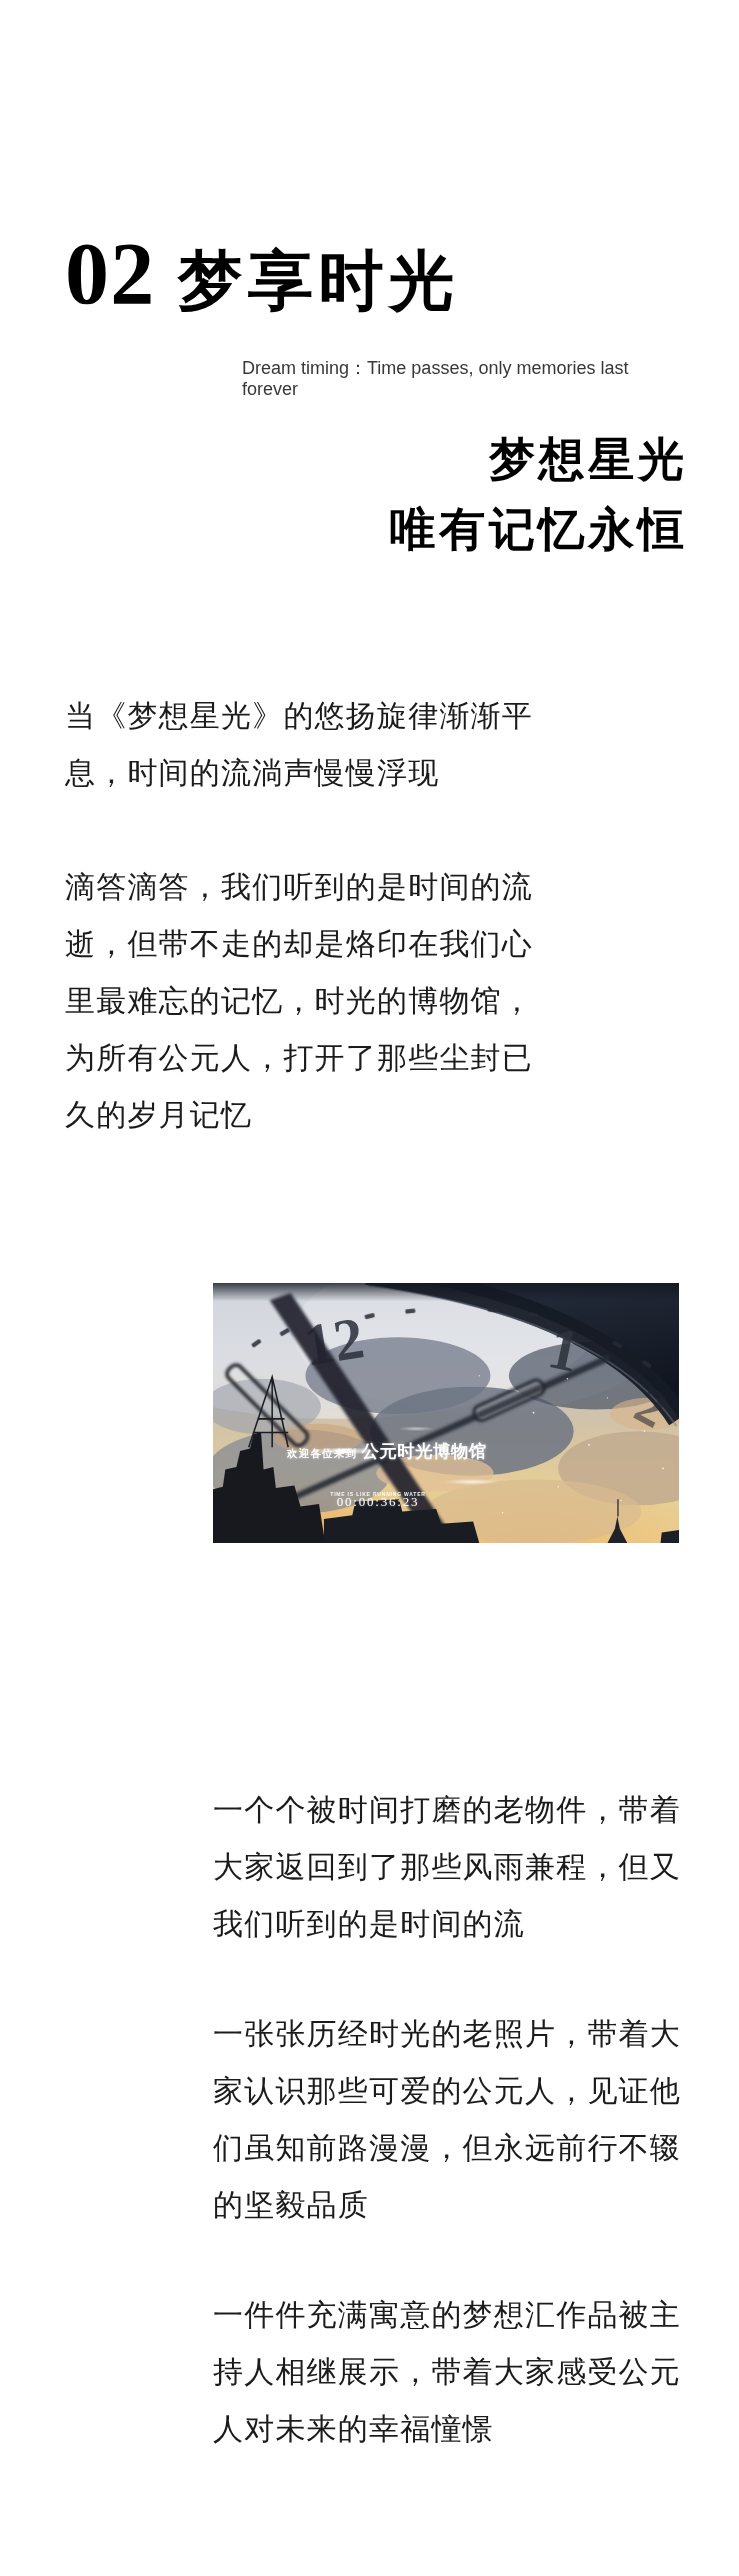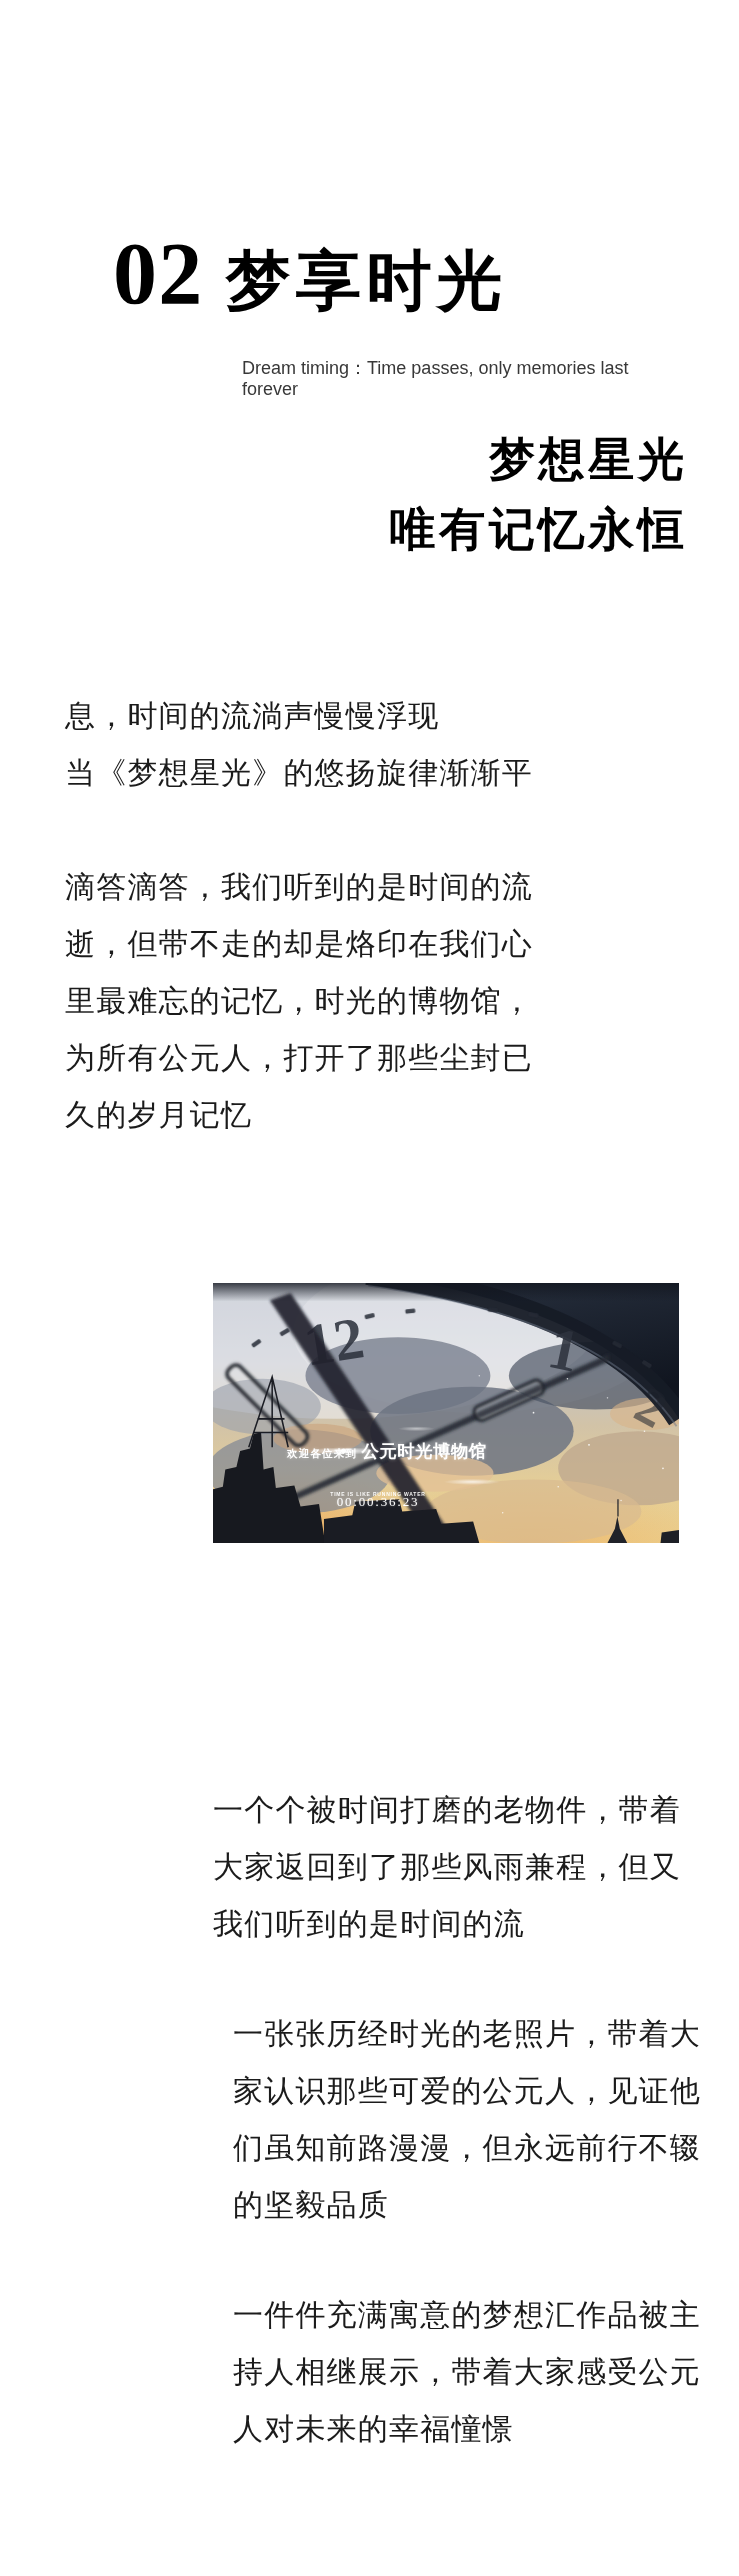--- a/index.html
+++ b/index.html
@@ -1,38 +1,38 @@
 <!DOCTYPE html>
 <html style="font-size:10px"><head>
 <meta charset="utf-8">
 <style>
   html,body{margin:0;padding:0;background:#ffffff;}
   .canvas{position:relative;width:740px;height:2576px;background:#ffffff;overflow:hidden;
           font-family:"Liberation Sans","DejaVu Sans",sans-serif;}
 
   
   .title{position:absolute;left:65px;top:217px;display:flex;align-items:baseline;
-         font-family:"Liberation Serif","DejaVu Serif",serif;font-weight:700;color:#000;margin-left:48px;}
+         font-family:"Liberation Serif","DejaVu Serif",serif;font-weight:700;color:#000;}
   .title .num{font-size:88px;line-height:1;letter-spacing:1.2px;}
   .title .cjk{font-size:65px;line-height:1;letter-spacing:5.5px;margin-left:22px;text-align:right;}
   .subtitle{position:absolute;left:242px;top:358px;width:444px;font-size:18px;line-height:21px;
             color:#383838;letter-spacing:0;}
 
   
   .tagline{position:absolute;right:56px;top:425px;text-align:right;
            font-family:"Liberation Serif","DejaVu Serif",serif;font-weight:700;color:#000;
            font-size:46px;line-height:70px;letter-spacing:3.7px;}
   .tagline div{margin-right:-3.7px;}
 
   
   .para{color:#1b1b1b;font-size:30px;line-height:57px;letter-spacing:1.2px;font-weight:400;}
   .intro{position:absolute;left:65px;top:687px;}
   .intro .para + .para{margin-top:57px;}
   .bodytext{position:absolute;left:213px;top:1781px;}
-  .bodytext .para + .para{margin-top:53px;margin-left:20px;}
+  .bodytext .para + .para{margin-top:53px;}
 
   
   .photo{position:absolute;left:213px;top:1283px;width:466px;height:260px;overflow:hidden;
          background:linear-gradient(180deg,#a9b1bf 0%,#bfc3cb 30%,#d2c3a7 55%,#e5ce97 78%,#eccf8c 100%);}
   .photo svg{position:absolute;left:0;top:0;width:100%;height:100%;display:block;}
   .photo .overlay-welcome{position:absolute;left:74px;top:154px;height:26px;display:flex;align-items:flex-end;
          color:#fff;text-shadow:0 0 3.7px rgba(255,255,255,.45);white-space:nowrap;justify-content:flex-end;}
   .photo .welcome-prefix{font-size:10.5px;letter-spacing:1.2px;margin-bottom:1.8px;font-weight:600;}
   .photo .museum-name{font-size:17.3px;letter-spacing:0.6px;margin-left:4.3px;font-weight:700;}
   .photo .overlay-time{position:absolute;left:91px;top:211px;width:148px;text-align:center;color:#fff;
@@ -55,22 +55,22 @@
   </h1>
   <div class="subtitle">Dream timing：Time passes, only memories last forever</div>
 
   <div class="tagline">
     <div>梦想星光</div>
     <div>唯有记忆永恒</div>
   </div>
 
   <div class="intro">
     <div class="para">
+      <div>当《梦想星光》的悠扬旋律渐渐平</div>
       <div>息，时间的流淌声慢慢浮现</div>
-      <div>当《梦想星光》的悠扬旋律渐渐平</div>
     </div>
     <div class="para">
       <div>滴答滴答，我们听到的是时间的流</div>
       <div>逝，但带不走的却是烙印在我们心</div>
       <div>里最难忘的记忆，时光的博物馆，</div>
       <div>为所有公元人，打开了那些尘封已</div>
       <div>久的岁月记忆</div>
     </div>
   </div>
 

